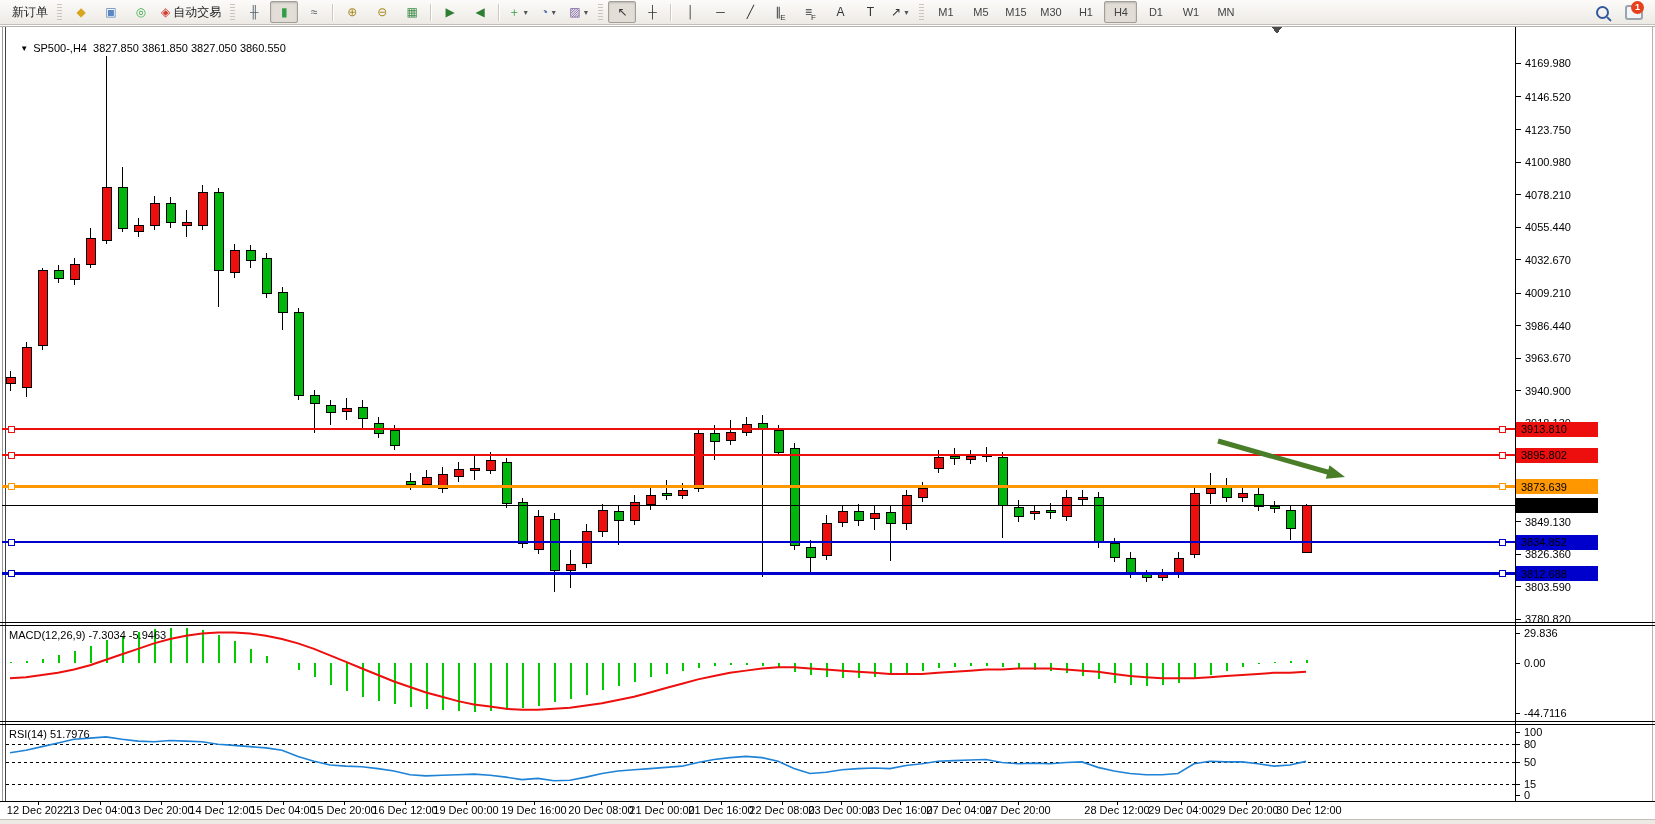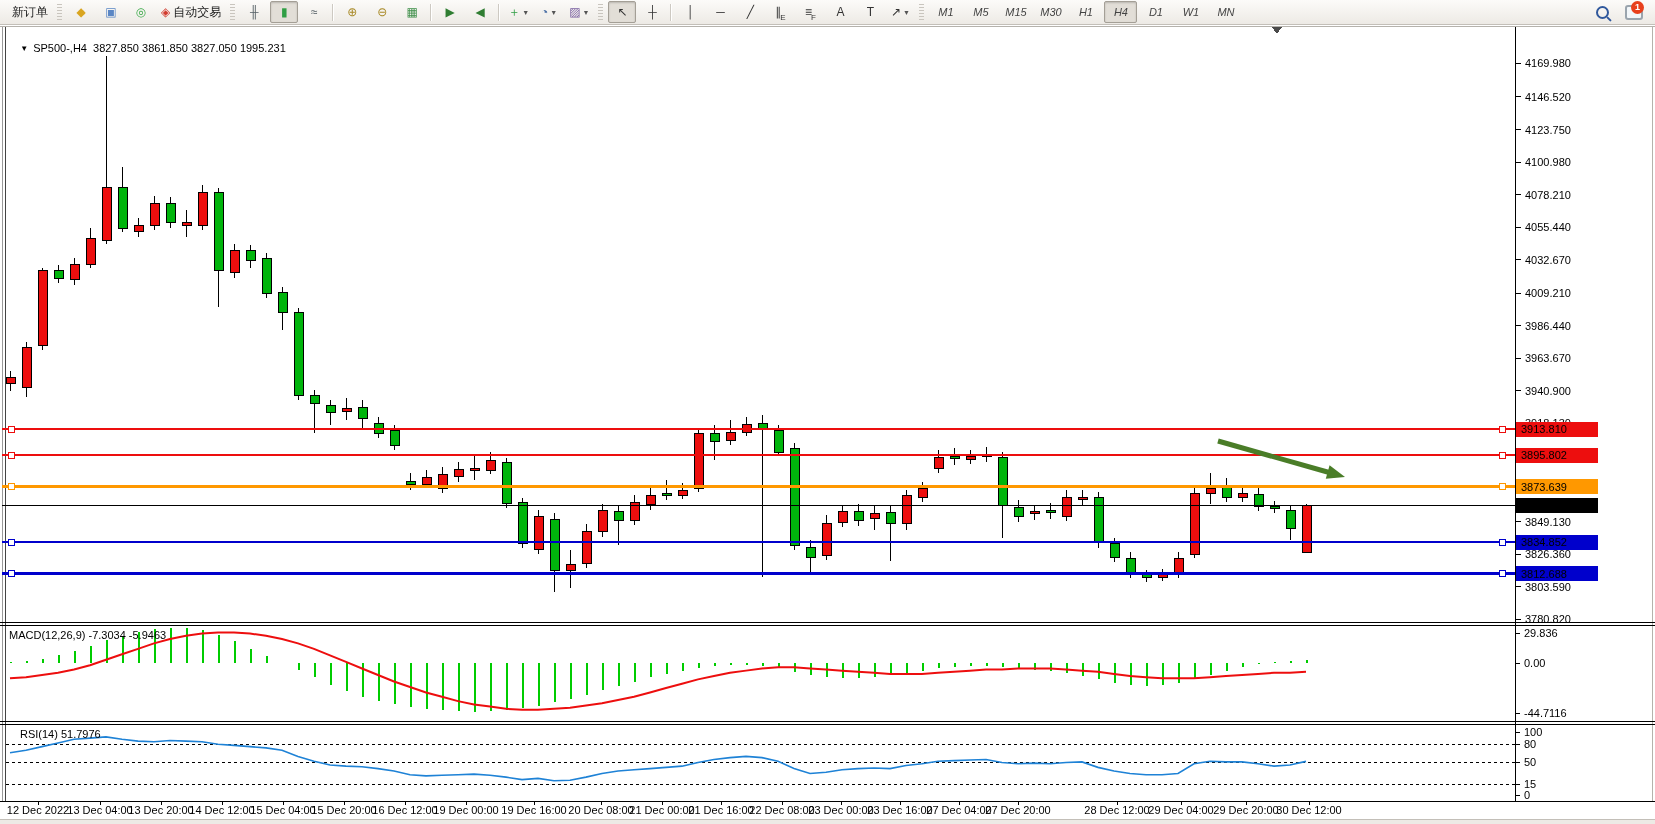--- a/index.html
+++ b/index.html
@@ -10,40 +10,40 @@
            background:linear-gradient(#fcfbf9,#edeae5);border-bottom:1px solid #c3bfb8;
            display:flex;align-items:center;padding:0 4px;z-index:10;}
   .tbtn{height:20px;min-width:20px;display:flex;align-items:center;justify-content:center;
         border:1px solid transparent;border-radius:2px;font-size:12px;line-height:1;
         color:#333;padding:0 3px;margin:0 1px;cursor:default;white-space:nowrap;}
   .tbtn.active{background:#e2ded7;border-color:#a49f96;box-shadow:inset 0 1px 2px rgba(0,0,0,.18);}
   .tbtn .glyph{font-size:12px;}
   .tbtn .lbl{font-size:12px;color:#222;margin-left:3px;}
   .tbtn .sub{font-size:8px;align-self:flex-end;margin-left:-1px;color:#333;}
   .tbtn .dd{font-size:7px;color:#555;margin-left:2px;}
-  .tf-btn{font-size:11px;min-width:25px;color:#444;font-style:italic;}
+  .tf-btn{font-size:11px;min-width:25px;color:#444;}
   .tsep{width:1px;height:17px;background:#cdc9c2;border-right:1px solid #fff;margin:0 3px;}
   .tgrip{width:5px;height:16px;margin:0 4px;
          background:repeating-linear-gradient(to bottom,#c9c5be 0 1px,transparent 1px 3px);}
   .tspacer{flex:1;}
   .icon-magnifier{width:9px;height:9px;border:2px solid #30589c;border-radius:50%;position:relative;display:inline-block;}
   .icon-magnifier::after{content:"";position:absolute;width:6px;height:2px;background:#30589c;
          transform:rotate(45deg);right:-5px;bottom:-3px;border-radius:1px;}
   .icon-chat{width:14px;height:11px;border:2px solid #9aa4ad;border-radius:3px;background:#f2f6f9;
          position:relative;display:inline-block;}
   .badge{position:absolute;top:-1px;right:2px;width:13px;height:13px;border-radius:50%;
          background:#e8401c;color:#fff;font-size:9px;font-weight:bold;display:flex;
          align-items:center;justify-content:center;z-index:11;}
   .chat-wrap{position:relative;width:24px;height:20px;display:flex;align-items:center;justify-content:center;}
   
   .overlay{position:absolute;z-index:5;color:#000;font-size:11px;white-space:pre;}
   #chart-title{left:8px;top:30px;}
   #chart-title .tri{font-size:8px;margin-right:5px;vertical-align:1px;}
   #macd-label{left:9px;top:629px;}
-  #rsi-label{left:20px;top:728px;}
+  #rsi-label{left:9px;top:728px;}
   svg{position:absolute;left:0;top:0;z-index:1;}
   svg text{font-family:"Liberation Sans",sans-serif;font-size:11px;fill:#000;}
 </style>
 </head>
 <body>
 
 <div class="stage">
   <div class="toolbar" id="toolbar">
       <div class="tbtn">
         <span class="lbl">新订单</span>
@@ -559,17 +559,17 @@
       <rect x="1516" y="498" width="82" height="15" fill="#000"></rect>
       <text x="1521" y="509.5" fill="#fff">3860.550</text>
       <line x1="1218" y1="441" x2="1335.379063957702" y2="474.27280553131715" stroke="#4a7d28" stroke-width="5" shape-rendering="auto"></line>
       <polygon points="1345,477 1329.591351251942,465.35639472676235 1325.7732789957859,478.82570518597936" fill="#4a7d28" shape-rendering="auto"></polygon>
       <polygon points="1272,27 1282,27 1277,34" fill="#4a4a4a"></polygon>
       <rect x="0" y="819" width="1655" height="5" fill="#edeae5"></rect>
       <line x1="0" y1="819.5" x2="1655" y2="819.5" stroke="#c3bfb8"></line>
     </svg>
 
   <div class="overlay" id="chart-title">
-    <span class="tri">▼</span><span>SP500-,H4  3827.850 3861.850 3827.050 1995.231</span>
+    <span class="tri">▼</span><span>SP500-,H4  3827.850 3861.850 3827.050 3860.550</span>
   </div>
   <div class="overlay" id="macd-label">MACD(12,26,9) -7.3034 -5.9463</div>
   <div class="overlay" id="rsi-label">RSI(14) 51.7976</div>
 </div>
 
 </body></html>

